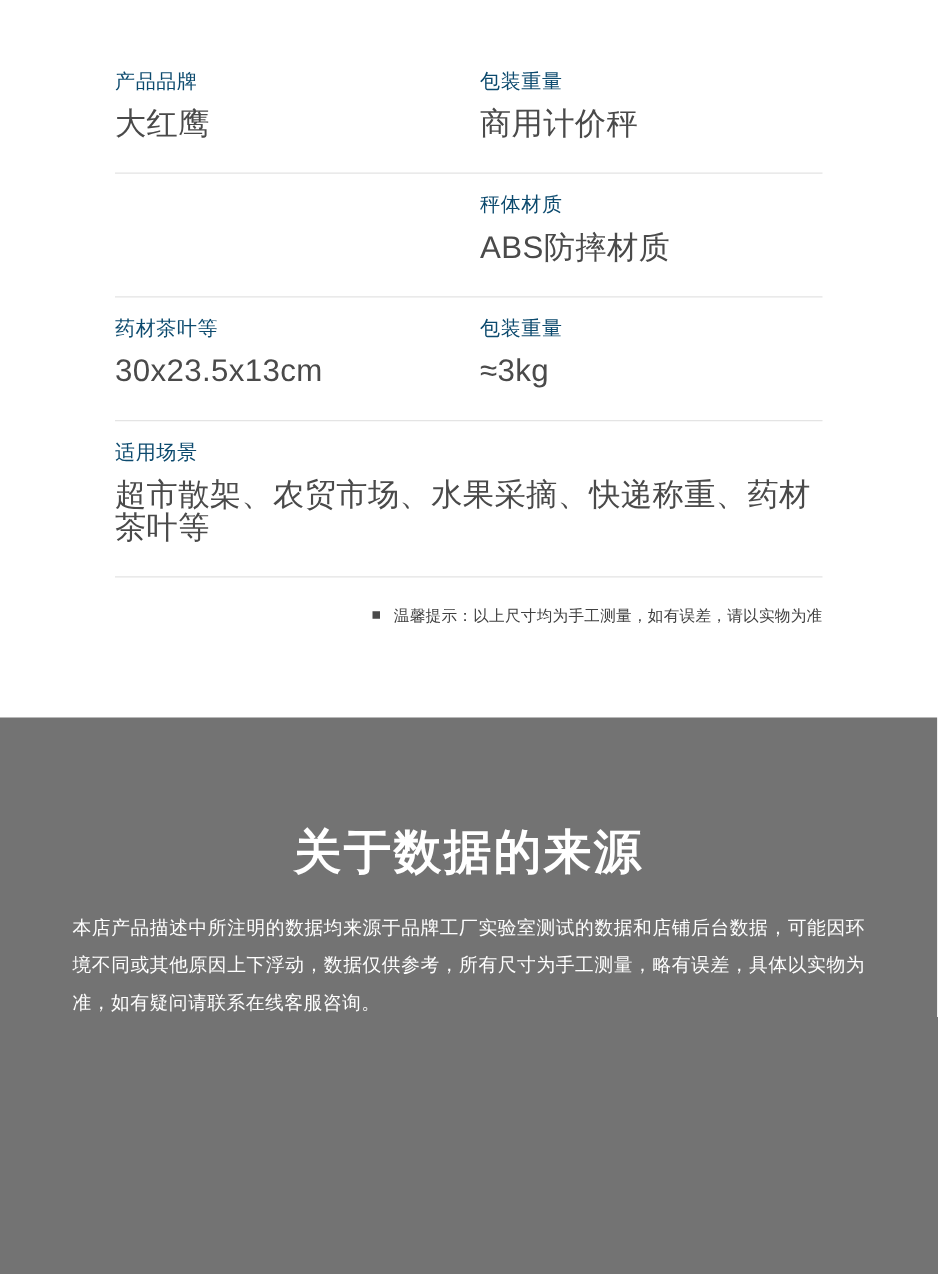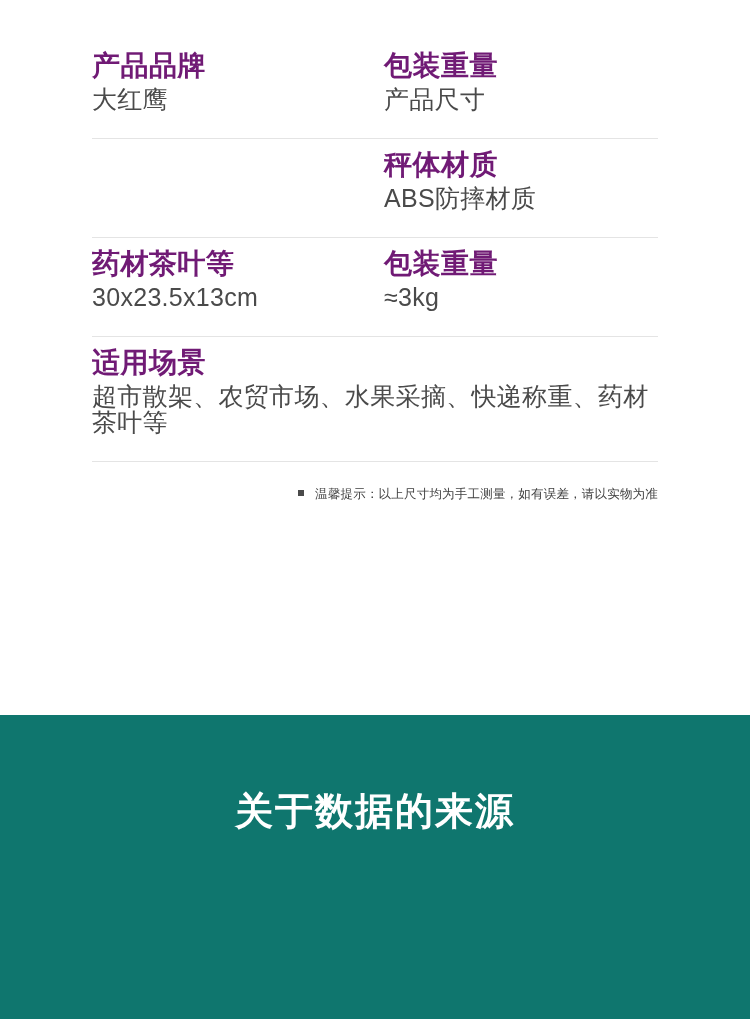--- a/index.html
+++ b/index.html
@@ -32,23 +32,23 @@
 
   .spec-row .cell {
     width: 50%;
   }
 
   .spec-row .cell.right {
     padding-left: 9px;
   }
 
   .spec-label {
-    font-size: 28px;
-    font-weight: bold;
-    color: #701a75;
+    font-size: 16px;
+    font-weight: normal;
+    color: #0c4a6e;
     letter-spacing: 0.5px;
     line-height: 28px;
   }
 
   .spec-value {
     margin-top: 6px;
     font-size: 25px;
     color: #4a4a4a;
     font-weight: normal;
     line-height: 26px;
@@ -84,24 +84,24 @@
     position: relative;
     top: -2px;
   }
 
   
   .source-section {
     position: absolute;
     left: 0;
     bottom: 0;
     width: 750px;
-    height: 304px;
-    background: #0f766e;
+    height: 445px;
+    background: #737373;
     color: #ffffff;
-    padding: 4px 58px;
+    padding: 16px 58px;
   }
 
   .source-title {
     text-align: center;
     font-size: 38px;
     font-weight: bold;
     letter-spacing: 2px;
     padding-top: 68px;
     line-height: 48px;
     color: #ffffff;
@@ -132,21 +132,21 @@
 
   <div class="spec-section">
 
     <div class="spec-row">
       <div class="cell left">
         <div class="spec-label">产品品牌</div>
         <div class="spec-value">大红鹰</div>
       </div>
       <div class="cell right">
         <div class="spec-label">包装重量</div>
-        <div class="spec-value">产品尺寸</div>
+        <div class="spec-value">商用计价秤</div>
       </div>
     </div>
     <div class="divider"></div>
 
     <div class="spec-row">
       <div class="cell left">
       </div>
       <div class="cell right">
         <div class="spec-label">秤体材质</div>
         <div class="spec-value">ABS防摔材质</div>
@@ -175,15 +175,16 @@
     <div class="divider"></div>
 
     <div class="tip-row">
       <span class="tip-bullet"></span>
       <span class="tip-text">温馨提示：以上尺寸均为手工测量，如有误差，请以实物为准</span>
     </div>
   </div>
 
   <div class="source-section">
     <div class="source-title">关于数据的来源</div>
+    <div class="source-body">本店产品描述中所注明的数据均来源于品牌工厂实验室测试的数据和店铺后台数据，可能因环境不同或其他原因上下浮动，数据仅供参考，所有尺寸为手工测量，略有误差，具体以实物为准，如有疑问请联系在线客服咨询。</div>
   </div>
 
 </div>
 
 </body></html>

